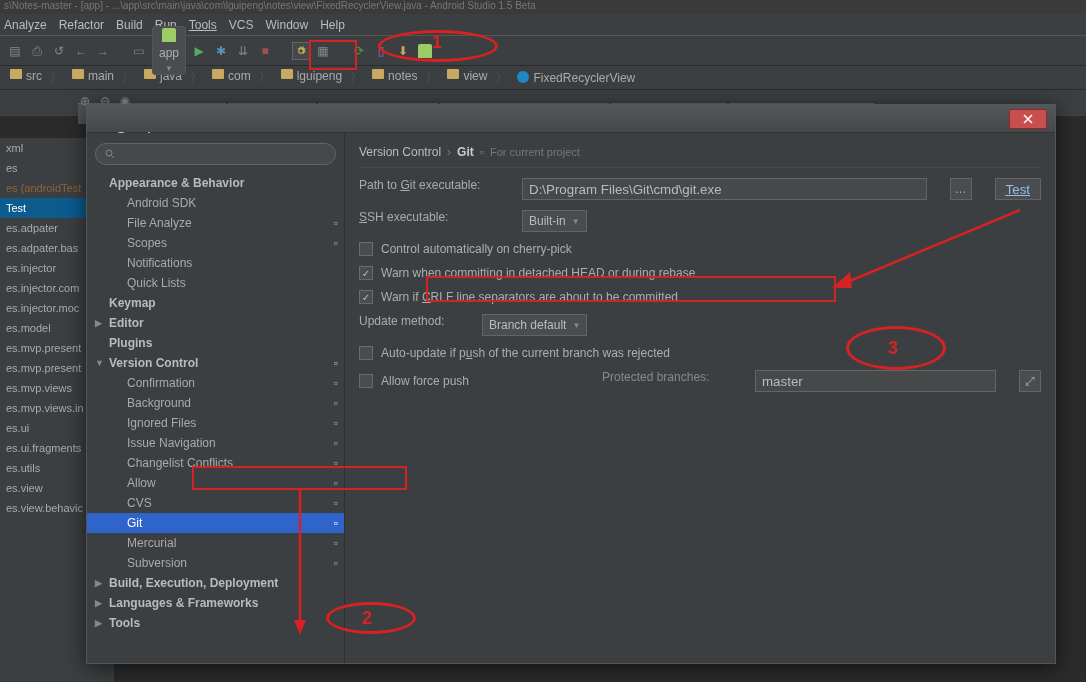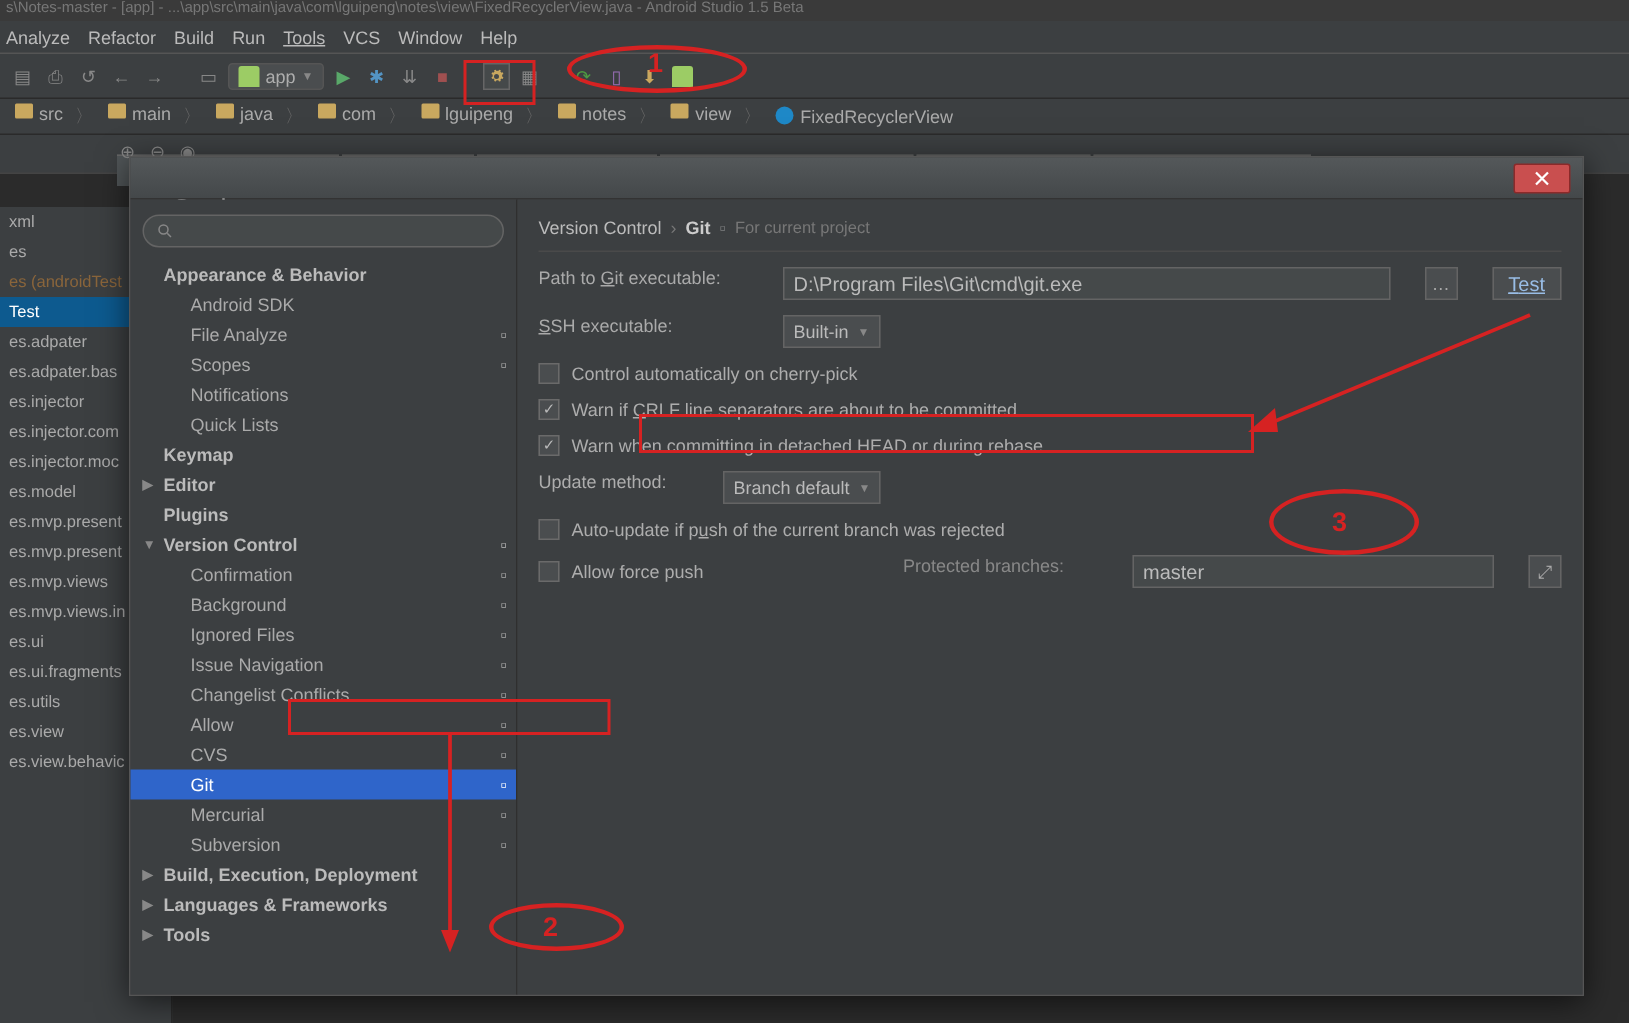--- a/index.html
+++ b/index.html
@@ -8,21 +8,21 @@
   
   .menubar { background: #3c3f41; height: 22px; display: flex; align-items: center; padding: 0 4px; gap: 12px; border-bottom: 1px solid #555; }
   .menubar span { color: #bbb; }
   .titlebar { background: #3a3a3a; height: 14px; font-size: 10px; color: #777; padding-left: 4px; overflow: hidden; white-space: nowrap; }
 
   
   .toolbar { background: #3c3f41; height: 30px; display: flex; align-items: center; gap: 4px; padding: 0 6px; border-bottom: 1px solid #2a2a2a; position: relative; }
   .tool-btn { width: 18px; height: 18px; display: inline-flex; align-items: center; justify-content: center; color: #888; }
   .tool-btn.run { color: #59a869; font-size: 12px; }
   .tool-btn.bug { color: #5394c4; }
-  .app-selector { background: #4a4d4f; border: 1px solid #555; padding: 1px 6px; display: flex; align-items: center; gap: 4px; border-radius: 3px; }
+  .app-selector { background: #4a4d4f; border: 1px solid #555; padding: 1px 6px; display: flex; align-items: center; gap: 4px; border-radius: 3px; flex-direction: column; }
   .android-icon { width: 14px; height: 14px; background: #9ccc65; border-radius: 2px 2px 0 0; position: relative; display: inline-block; }
   .gear-highlight { border: 1px solid #666; padding: 3px; background: #45494a; }
   .red-oval { position: absolute; border: 3px solid #d62222; border-radius: 50%; pointer-events: none; z-index: 50; }
   .red-rect { position: absolute; border: 2px solid #d62222; pointer-events: none; z-index: 50; }
   .red-num { position: absolute; color: #d62222; font-weight: bold; font-size: 18px; z-index: 51; }
 
   
   .breadcrumb { background: #3c3f41; height: 24px; display: flex; align-items: center; gap: 2px; padding: 0 6px; border-bottom: 1px solid #2a2a2a; }
   .crumb { display: flex; gap: 4px; padding: 0 4px; color: #aaa; }
   .crumb::after { content: "〉"; color: #666; margin-left: 4px; }
@@ -347,25 +347,25 @@
             <span>Built-in</span>
           </div>
       </div>
 
       <div class="check-row">
           <span class="chk"></span>
           <span>Control automatically on cherry-pick</span>
         </div>
       <div class="check-row">
           <span class="chk on"></span>
-          <span>Warn if <span class="und">C</span>RLF line separators are about to be committed</span>
+          <span>Warn when committing in detached HEAD or during rebase</span>
         </div>
       <div class="check-row">
           <span class="chk on"></span>
-          <span>Warn when committing in detached HEAD or during rebase</span>
+          <span>Warn if <span class="und">C</span>RLF line separators are about to be committed</span>
         </div>
 
       <div class="form-row">
         <div style="width:100px">Update method:</div>
         <div class="select-box">
             <span>Branch default</span>
           </div>
       </div>
 
       <div class="check-row">

